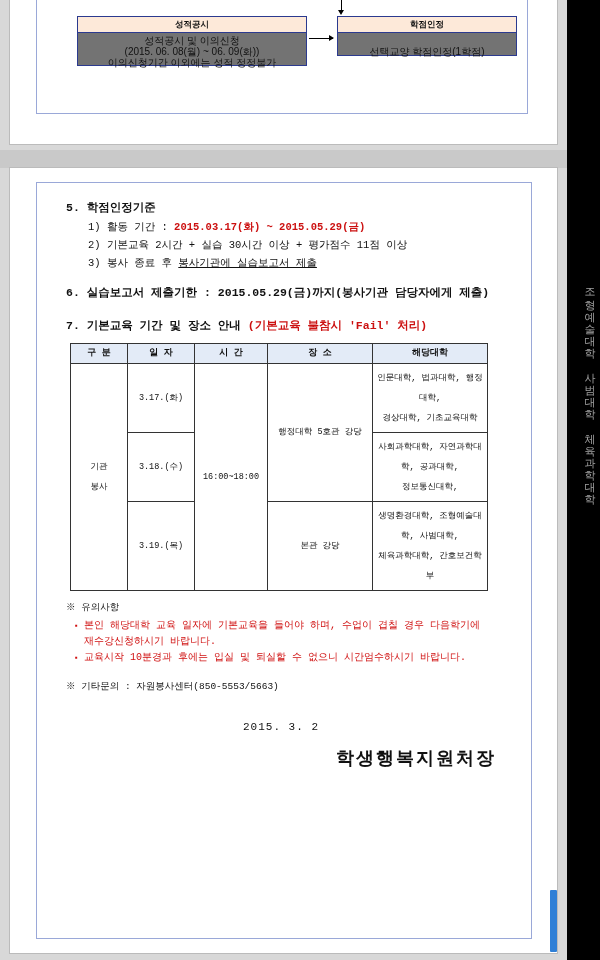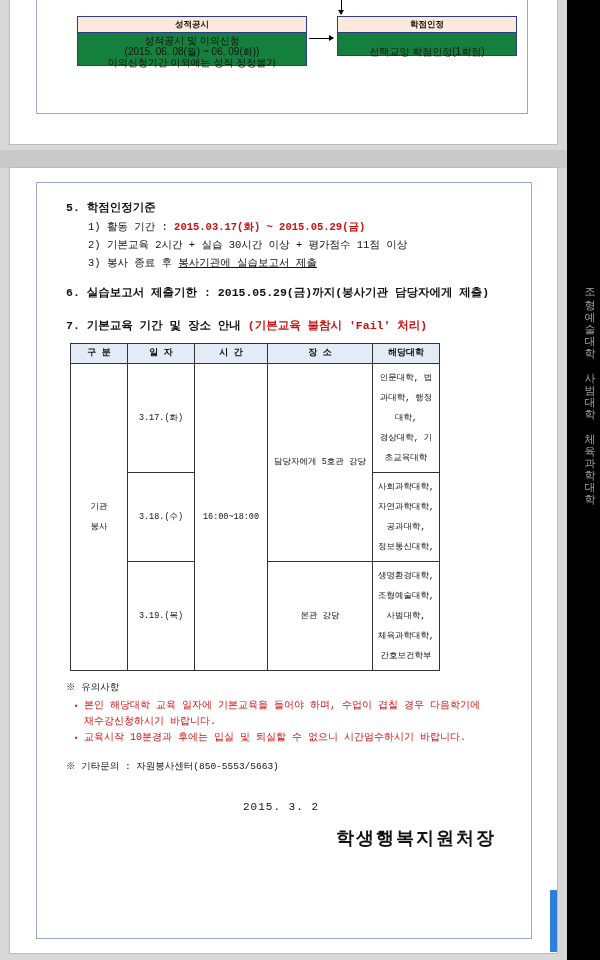--- a/index.html
+++ b/index.html
@@ -54,21 +54,21 @@
   }
 
   
   .fbox{
     position:absolute;
     border:1px solid #2b3a8f;
     box-sizing:border-box;
     text-align:center;
     font-size:8px;
     color:#111;
-    background:#15803d;
+    background:#737373;
   }
   .fbox .hd{
     background:#fde9d9;
     border-bottom:1px solid #2b3a8f;
     font-weight:bold;
     font-size:8.5px;
     padding:2px 0 1px;
     color:#111;
   }
   .fbox .bd{padding:2px 2px;line-height:11px;font-size:10px;}
@@ -95,21 +95,21 @@
   .h-item{font-weight:bold;font-size:11.5px;margin-top:2px;}
   .sub{margin-left:22px;font-size:10.5px;margin-top:3px;}
   .red{color:#cc1111;}
   .redb{color:#cc1111;font-weight:bold;}
   .blue-link{color:#2a4fd6;text-decoration:underline;font-size:10px;}
   .note-line{margin-top:10px;font-size:10px;}
 
   table.tbl{
     border-collapse:collapse;
     margin:8px 0 0 4px;
-    width:370px;
+    width:418px;
     font-size:8.5px;
     color:#111;
   }
   table.tbl th{
     background:#e3ebf7;
     border:1px solid #333;
     font-weight:bold;
     padding:3px 2px;
     text-align:center;
     font-size:9px;
@@ -213,21 +213,21 @@
             <th style="width:100px;margin-top:44px;">장 소</th>
             <th>해당대학</th>
           </tr>
         </thead>
         <tbody>
           <tr>
             <td rowspan="3" style="white-space:pre-line;">기관
 봉사</td>
             <td>3.17.(화)</td>
             <td rowspan="3">16:00~18:00</td>
-            <td rowspan="2">담당자에게 5호관 강당</td>
+            <td rowspan="2">행정대학 5호관 강당</td>
             <td style="white-space:pre-line;">인문대학, 법과대학, 행정대학,
 경상대학, 기초교육대학</td>
           </tr>
           <tr>
             <td>3.18.(수)</td>
             <td style="white-space:pre-line;">사회과학대학, 자연과학대학, 공과대학,
 정보통신대학,</td>
           </tr>
           <tr>
             <td>3.19.(목)</td>

